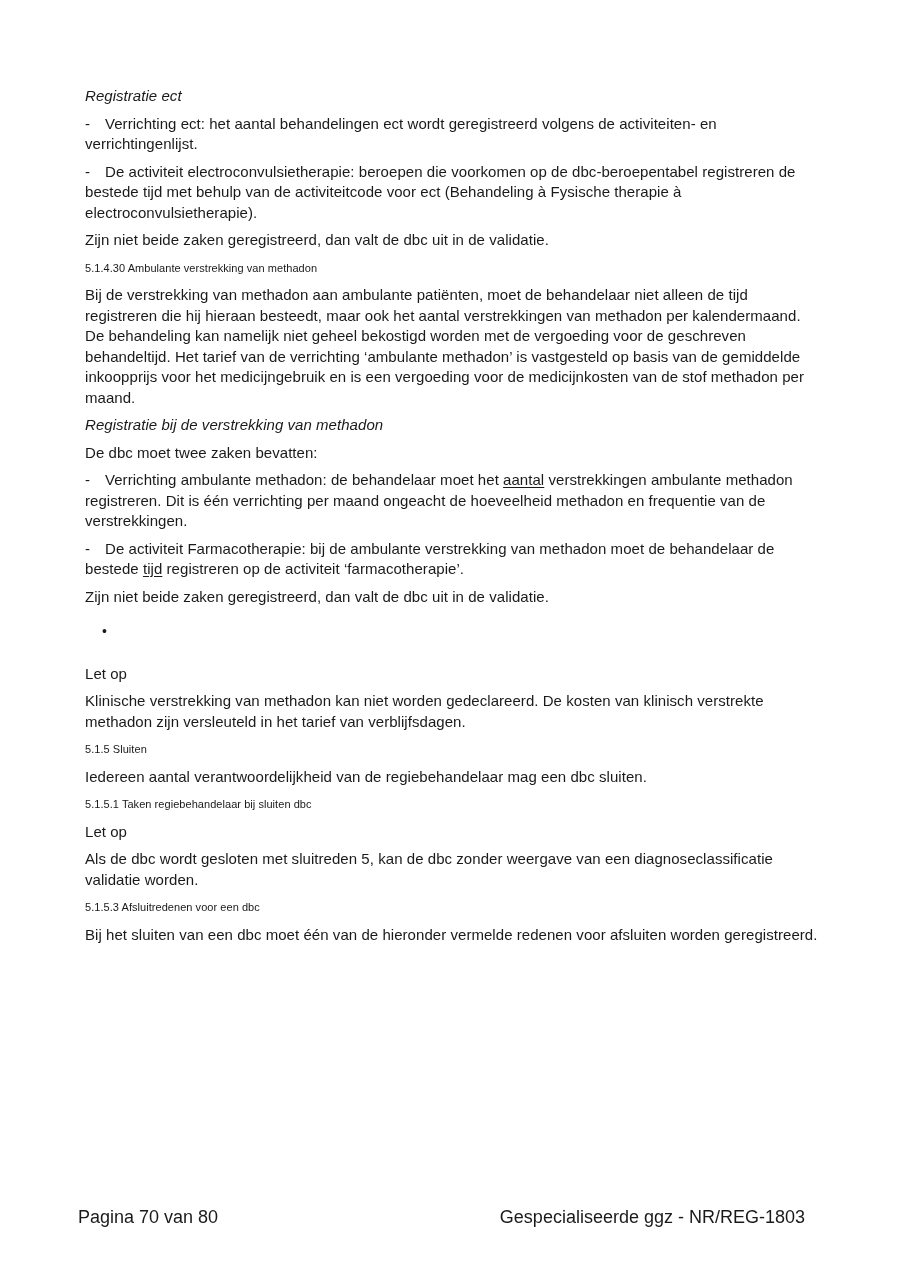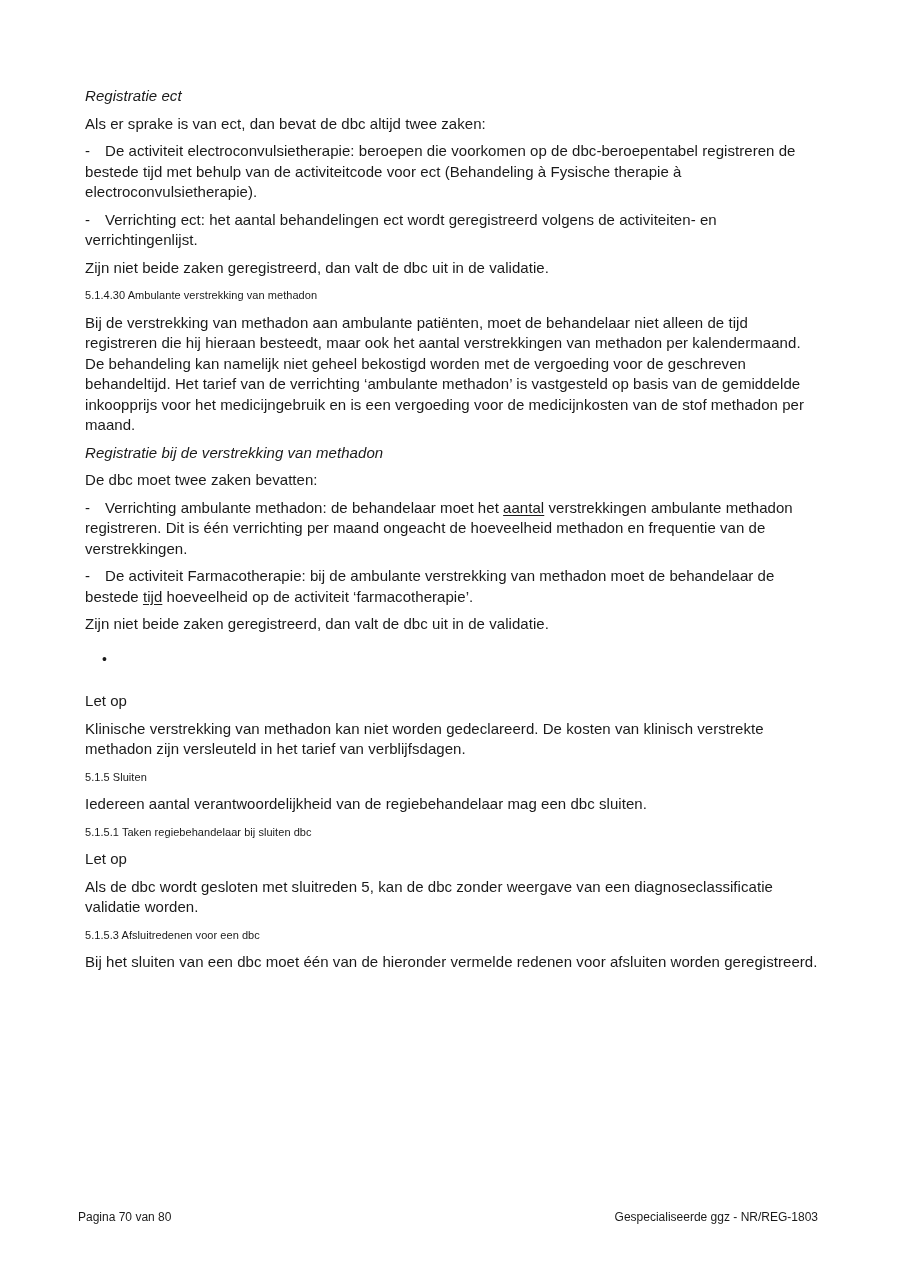--- a/index.html
+++ b/index.html
@@ -69,49 +69,48 @@
 
   .stray-bullet {
     margin: 14px 0 8px 0 !important;
     padding-left: 17px;
     font-size: 14px;
   }
 
   .footer {
     position: absolute;
     left: 78px;
-    right: 82px;
+    right: 95px;
     top: 1208px;
     display: flex;
     justify-content: space-between;
-    font-size: 12px;
+    font-size: 18px;
     line-height: 18px;
     color: #1a1a1a;
   }
 </style>
 </head>
 <body>
 
 <div class="page">
 
   <div class="content">
 
     <p class="h-italic first">Registratie ect</p>
-    <p>Als er sprake is van ect, dan bevat de dbc altijd twee zaken:</p>
+    <p class="li"><span class="dash">-</span><span>Verrichting ect: het aantal behandelingen ect wordt geregistreerd volgens de activiteiten- en verrichtingenlijst.</span></p>
     <p class="li"><span class="dash">-</span><span>De activiteit electroconvulsietherapie: beroepen die voorkomen op de dbc-beroepentabel registreren de bestede tijd met behulp van de activiteitcode voor ect (Behandeling à Fysische therapie à electroconvulsietherapie).</span></p>
-    <p class="li"><span class="dash">-</span><span>Verrichting ect: het aantal behandelingen ect wordt geregistreerd volgens de activiteiten- en verrichtingenlijst.</span></p>
     <p>Zijn niet beide zaken geregistreerd, dan valt de dbc uit in de validatie.</p>
 
     <p class="h-num">5.1.4.30 Ambulante verstrekking van methadon</p>
     <p>Bij de verstrekking van methadon aan ambulante patiënten, moet de behandelaar niet alleen de tijd registreren die hij hieraan besteedt, maar ook het aantal verstrekkingen van methadon per kalendermaand. De behandeling kan namelijk niet geheel bekostigd worden met de vergoeding voor de geschreven behandeltijd. Het tarief van de verrichting ‘ambulante methadon’ is vastgesteld op basis van de gemiddelde inkoopprijs voor het medicijngebruik en is een vergoeding voor de medicijnkosten van de stof methadon per maand.</p>
 
     <p class="h-italic">Registratie bij de verstrekking van methadon</p>
     <p>De dbc moet twee zaken bevatten:</p>
     <p class="li"><span class="dash">-</span><span>Verrichting ambulante methadon: de behandelaar moet het </span><span class="u">aantal</span><span> verstrekkingen ambulante methadon registreren. Dit is één verrichting per maand ongeacht de hoeveelheid methadon en frequentie van de verstrekkingen.</span></p>
-    <p class="li"><span class="dash">-</span><span>De activiteit Farmacotherapie: bij de ambulante verstrekking van methadon moet de behandelaar de bestede </span><span class="u">tijd</span><span> hoeveelheid op de activiteit ‘farmacotherapie’.</span></p>
+    <p class="li"><span class="dash">-</span><span>De activiteit Farmacotherapie: bij de ambulante verstrekking van methadon moet de behandelaar de bestede </span><span class="u">tijd</span><span> registreren op de activiteit ‘farmacotherapie’.</span></p>
     <p>Zijn niet beide zaken geregistreerd, dan valt de dbc uit in de validatie.</p>
     <p class="stray-bullet">•</p>
 
     <p class="note-label">Let op</p>
     <p>Klinische verstrekking van methadon kan niet worden gedeclareerd. De kosten van klinisch verstrekte methadon zijn versleuteld in het tarief van verblijfsdagen.</p>
 
     <p class="h-num">5.1.5 Sluiten</p>
     <p>Iedereen aantal verantwoordelijkheid van de regiebehandelaar mag een dbc sluiten.</p>
 
     <p class="h-num">5.1.5.1 Taken regiebehandelaar bij sluiten dbc</p>

